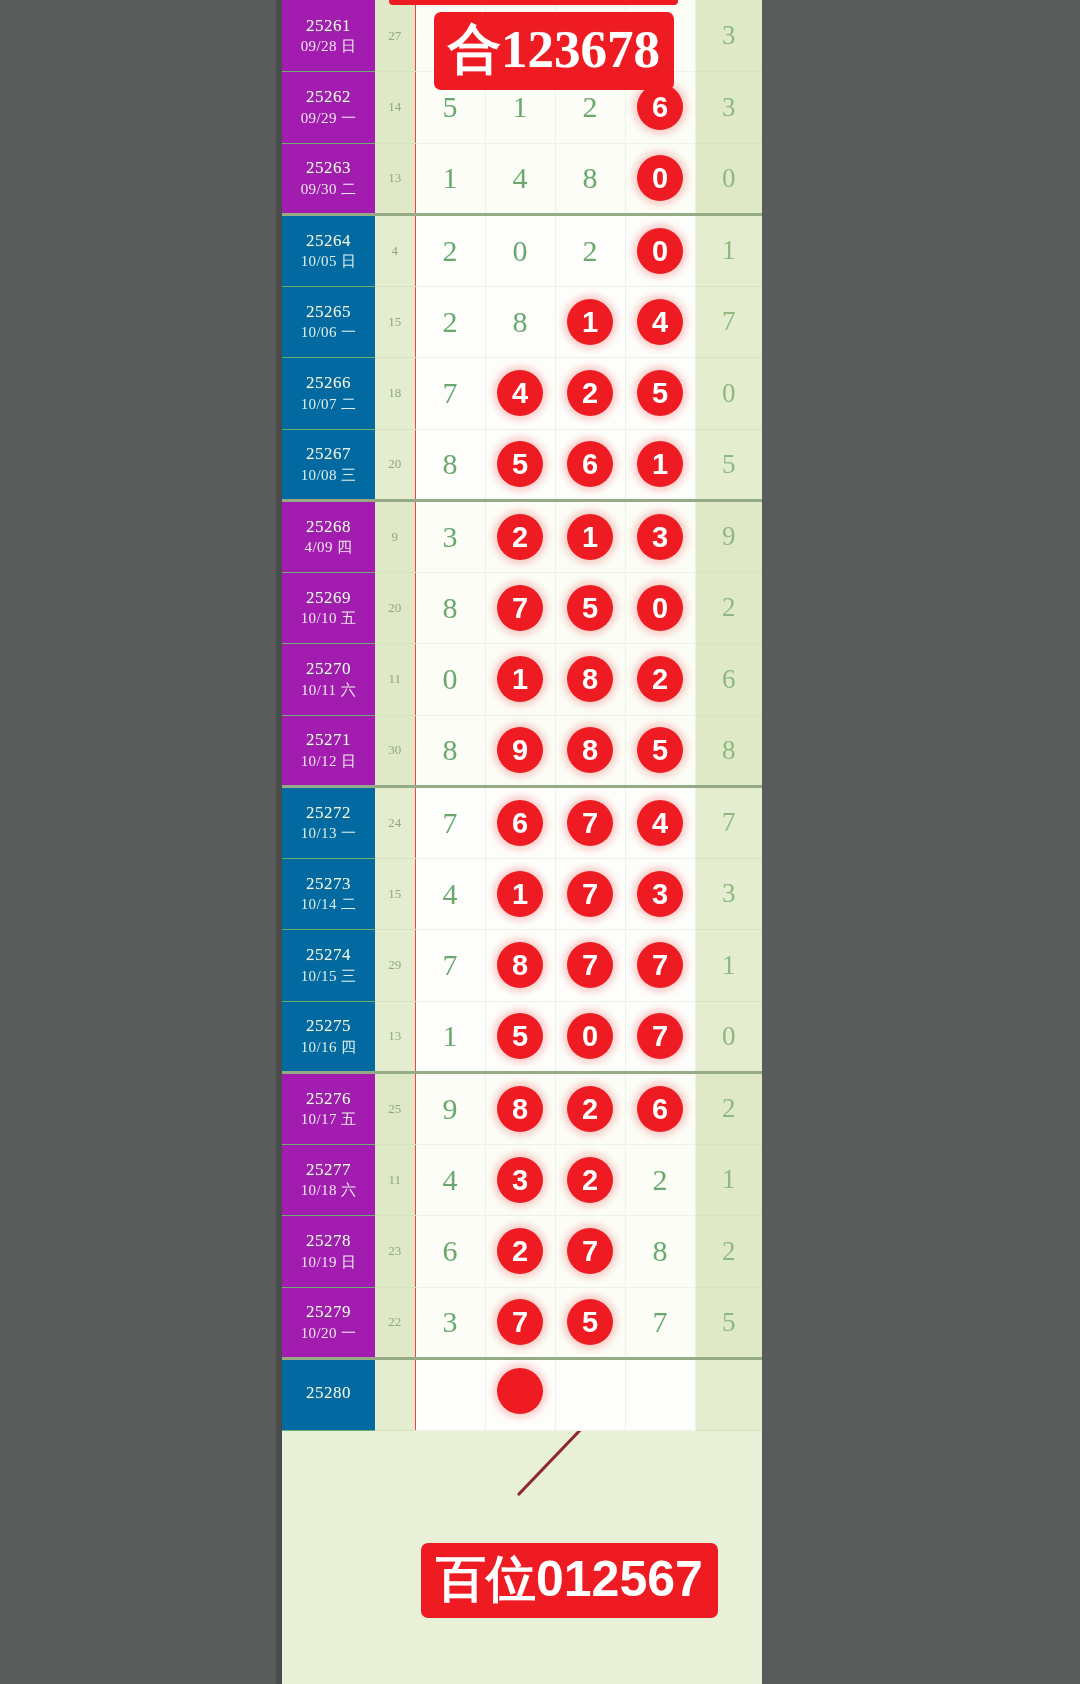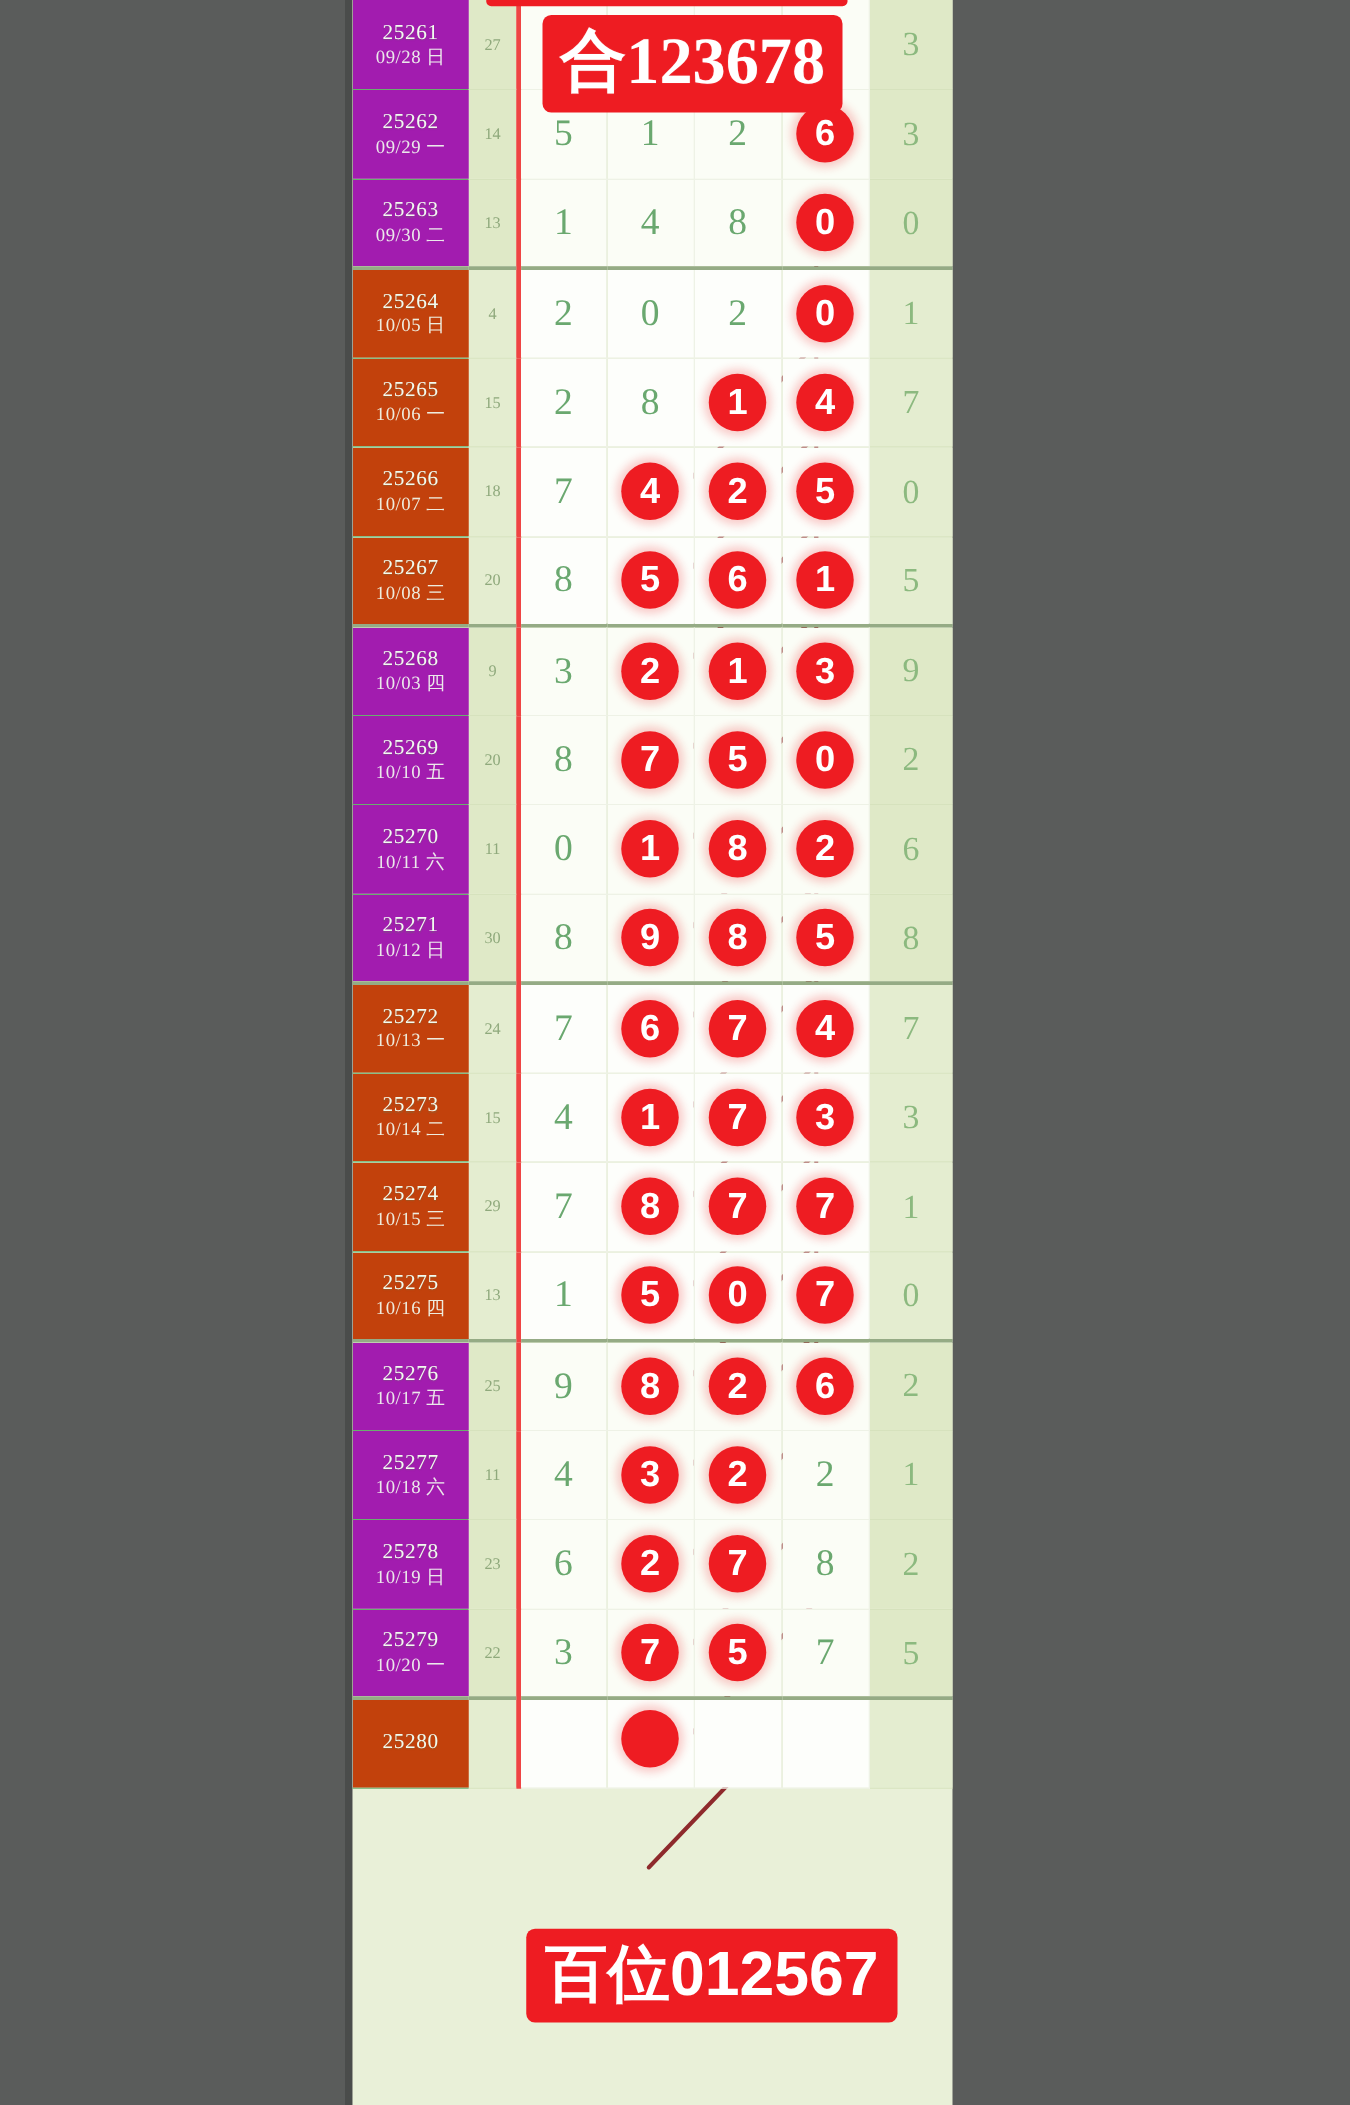--- a/index.html
+++ b/index.html
@@ -70,21 +70,21 @@
   col.c-issue  { width: 93px; }
   col.c-cnt    { width: 40px; }
   col.c-d0     { width: 70px; }
   col.c-d1     { width: 70px; }
   col.c-d2     { width: 70px; }
   col.c-d3     { width: 70px; }
   col.c-tail   { width: 67px; }
 
   
   .issue {
-    background: #c2410c;
+    background: #0369a1;
     color: #f2fbf0;
     border-bottom: 1px solid #6aae6e;
     line-height: 1.08;
   }
   .issue.band {
     background: #a21caf;
   }
   .issue .no {
     display: block;
     font-size: 17px;
@@ -99,21 +99,21 @@
     opacity: .92;
     letter-spacing: 0.4px;
   }
 
   
   .cnt {
     background: #e4edd0;
     color: #8fa97c;
     font-size: 13px;
     border-bottom: 1px solid #d6e2bd;
-    border-right: 4px solid #ef4444;
+    border-right: 1px solid #ef4444;
     margin-top: 32px;
   }
   .cnt.band { background: #dfe9c7; }
 
   
   .dg {
     background: #fdfefb;
     border-bottom: 1px solid #eef2e6;
     border-right: 1px solid #eef2e6;
     font-size: 30px;
@@ -397,21 +397,21 @@
             <td class="cnt">20</td>
             <td class="dg"><span class="plain">8</span></td>
             <td class="dg"><span class="mark">5</span></td>
             <td class="dg"><span class="mark">6</span></td>
             <td class="dg"><span class="mark">1</span></td>
             <td class="tail">5</td>
           </tr>
           <tr>
             <td class="issue band">
               <span class="no">25268</span>
-              <span class="dt">10/03 四</span>
+              <span class="dt">4/09 四</span>
             </td>
             <td class="cnt band">9</td>
             <td class="dg band"><span class="plain">3</span></td>
             <td class="dg band"><span class="mark">2</span></td>
             <td class="dg band"><span class="mark">1</span></td>
             <td class="dg band"><span class="mark">3</span></td>
             <td class="tail band">9</td>
           </tr>
           <tr>
             <td class="issue band">

